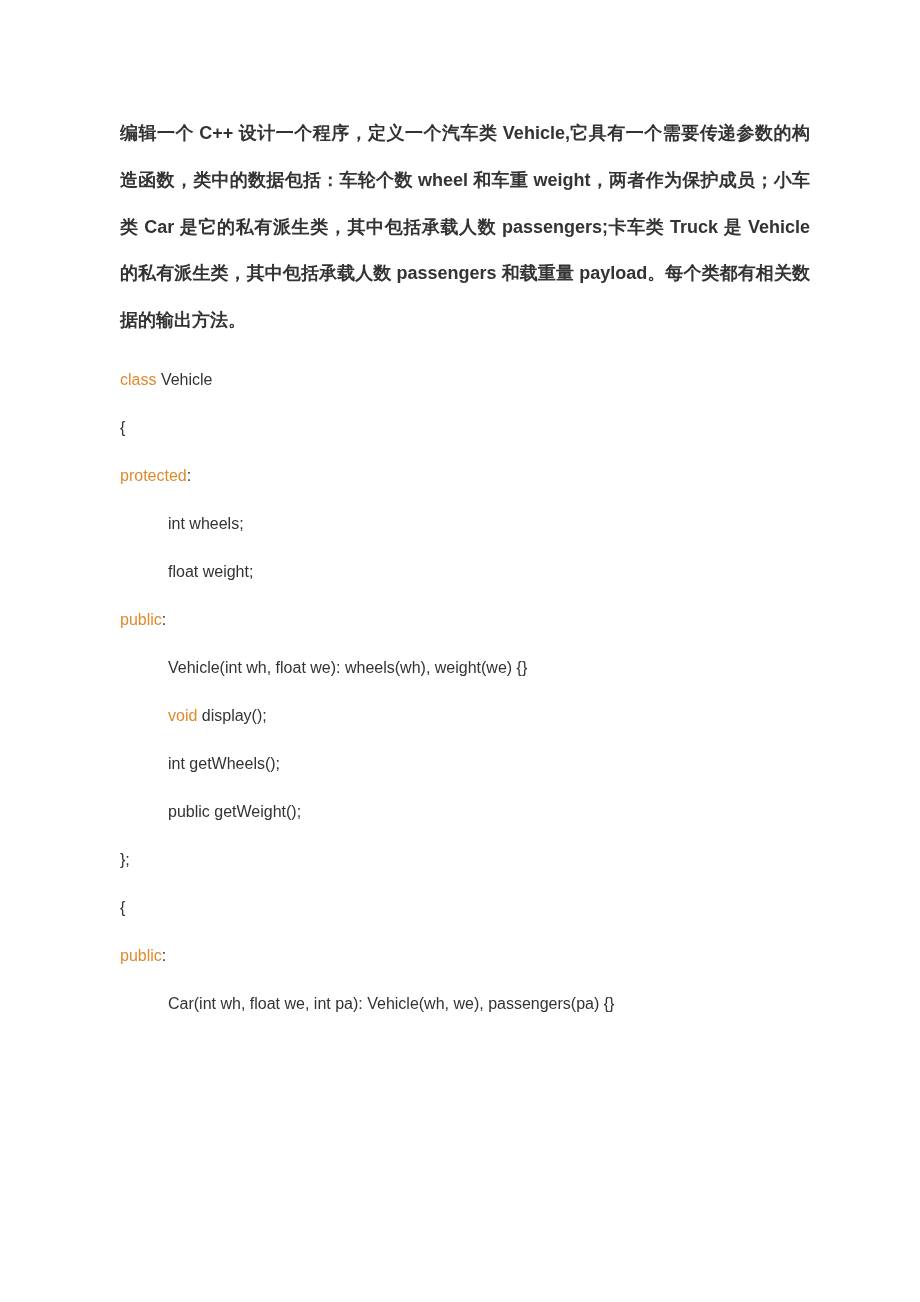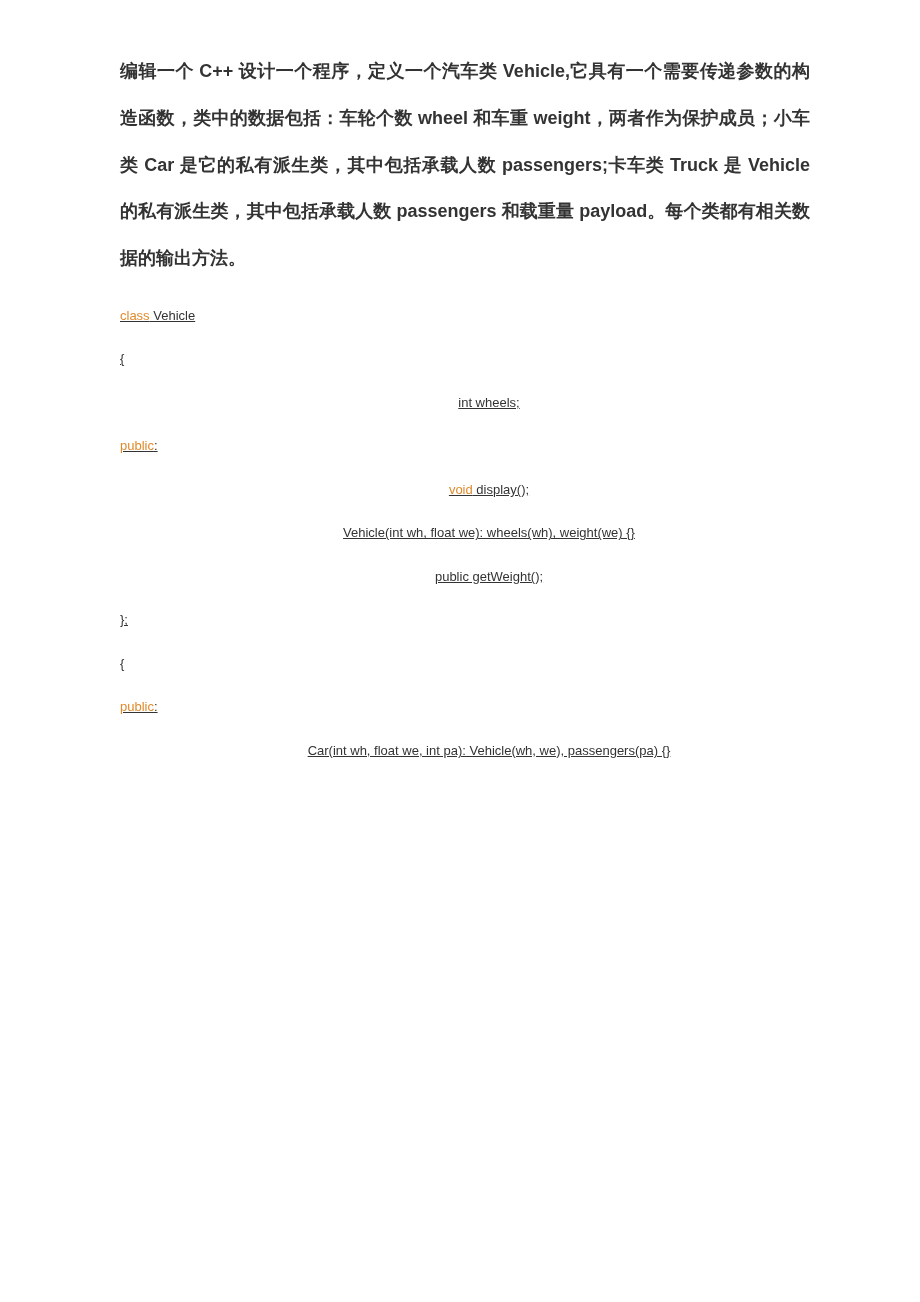--- a/index.html
+++ b/index.html
@@ -5,70 +5,71 @@
   body {
     margin: 0;
     padding: 0;
     background: #ffffff;
     font-family: "Microsoft YaHei", "SimSun", Arial, sans-serif;
     color: #333333;
   }
   .page {
     width: 920px;
     min-height: 1302px;
-    padding: 48px 110px 60px 120px;
+    padding: 110px 110px 60px 120px;
     box-sizing: border-box;
     background: #ffffff;
   }
   .title {
     font-size: 18px;
     font-weight: bold;
     color: #333333;
     line-height: 2.6;
     margin-bottom: 24px;
     text-align: justify;
   }
   .line {
-    font-size: 13px;
+    font-size: 16px;
     line-height: 1.5;
     margin-bottom: 24px;
     font-family: "Segoe UI", Arial, sans-serif;
     color: #333333;
     white-space: pre;
-    text-decoration: underline;
   }
   .kw {
     color: #e08a2c;
   }
   .indent1 {
     padding-left: 48px;
-    text-align: center;
   }
 </style>
 </head>
 <body>
 
 <div class="page">
 
   <div class="title">编辑一个 C++ 设计一个程序，定义一个汽车类 Vehicle,它具有一个需要传递参数的构造函数，类中的数据包括：车轮个数 wheel 和车重 weight，两者作为保护成员；小车类 Car 是它的私有派生类，其中包括承载人数 passengers;卡车类 Truck 是 Vehicle 的私有派生类，其中包括承载人数 passengers 和载重量 payload。每个类都有相关数据的输出方法。</div>
 
   <div class="line"><span class="kw">class</span><span> Vehicle</span></div>
 
   <div class="line">{</div>
 
+  <div class="line"><span class="kw">protected</span><span>:</span></div>
 
   <div class="line indent1">int wheels;</div>
 
+  <div class="line indent1">float weight;</div>
 
   <div class="line"><span class="kw">public</span><span>:</span></div>
 
+  <div class="line indent1">Vehicle(int wh, float we): wheels(wh), weight(we) {}</div>
+
   <div class="line indent1"><span class="kw">void</span><span> display();</span></div>
 
-  <div class="line indent1">Vehicle(int wh, float we): wheels(wh), weight(we) {}</div>
-
+  <div class="line indent1">int getWheels();</div>
 
   <div class="line indent1">public getWeight();</div>
 
   <div class="line">};</div>
 
 
   <div class="line">{</div>
 
 
 

